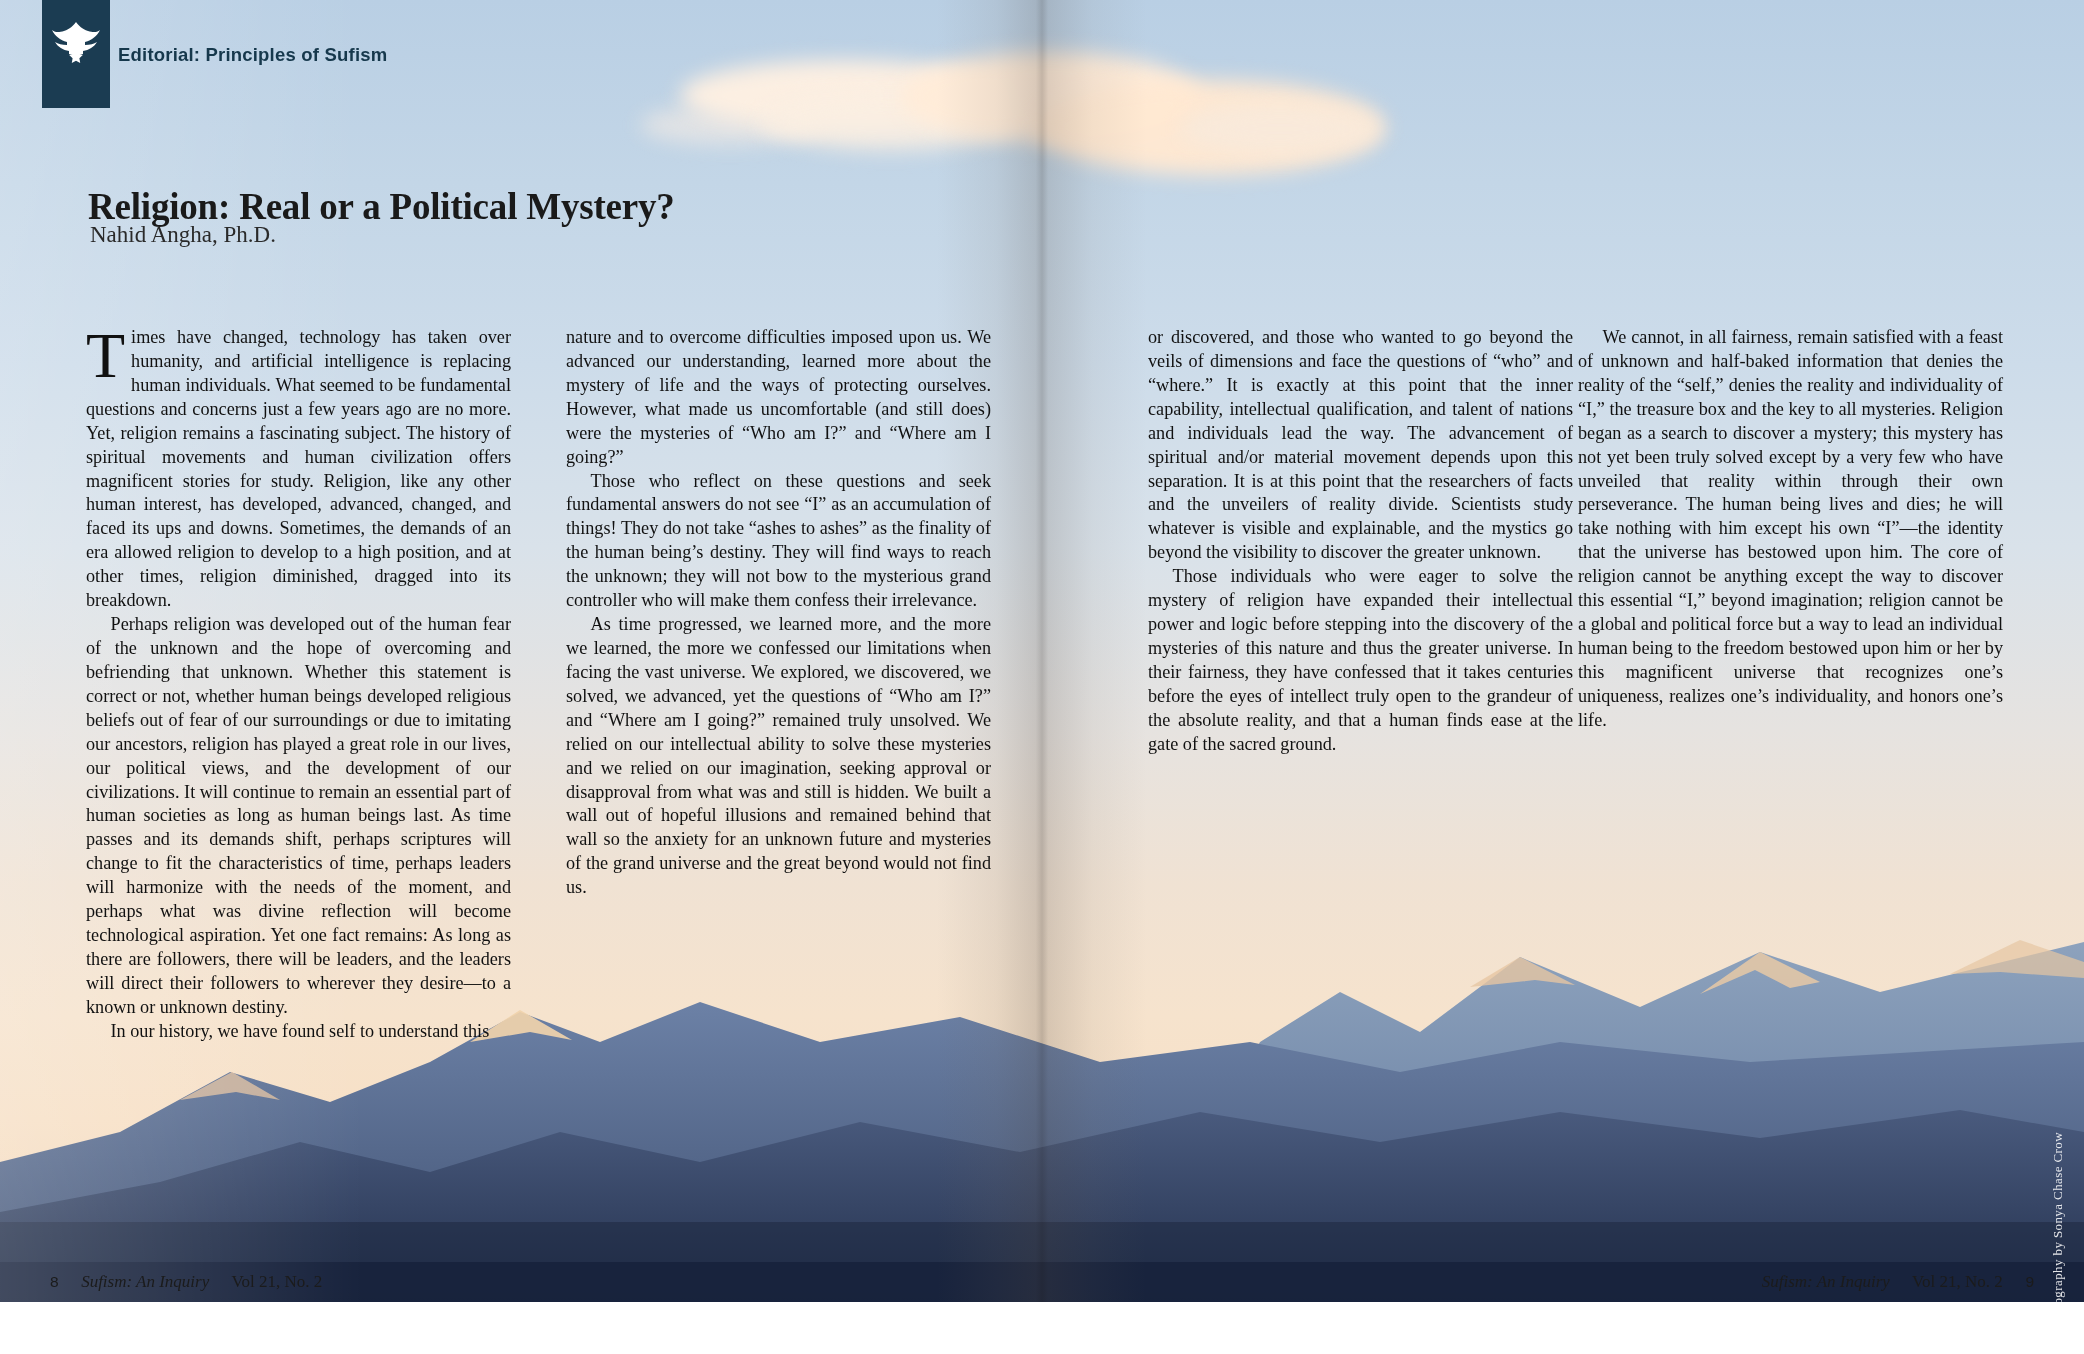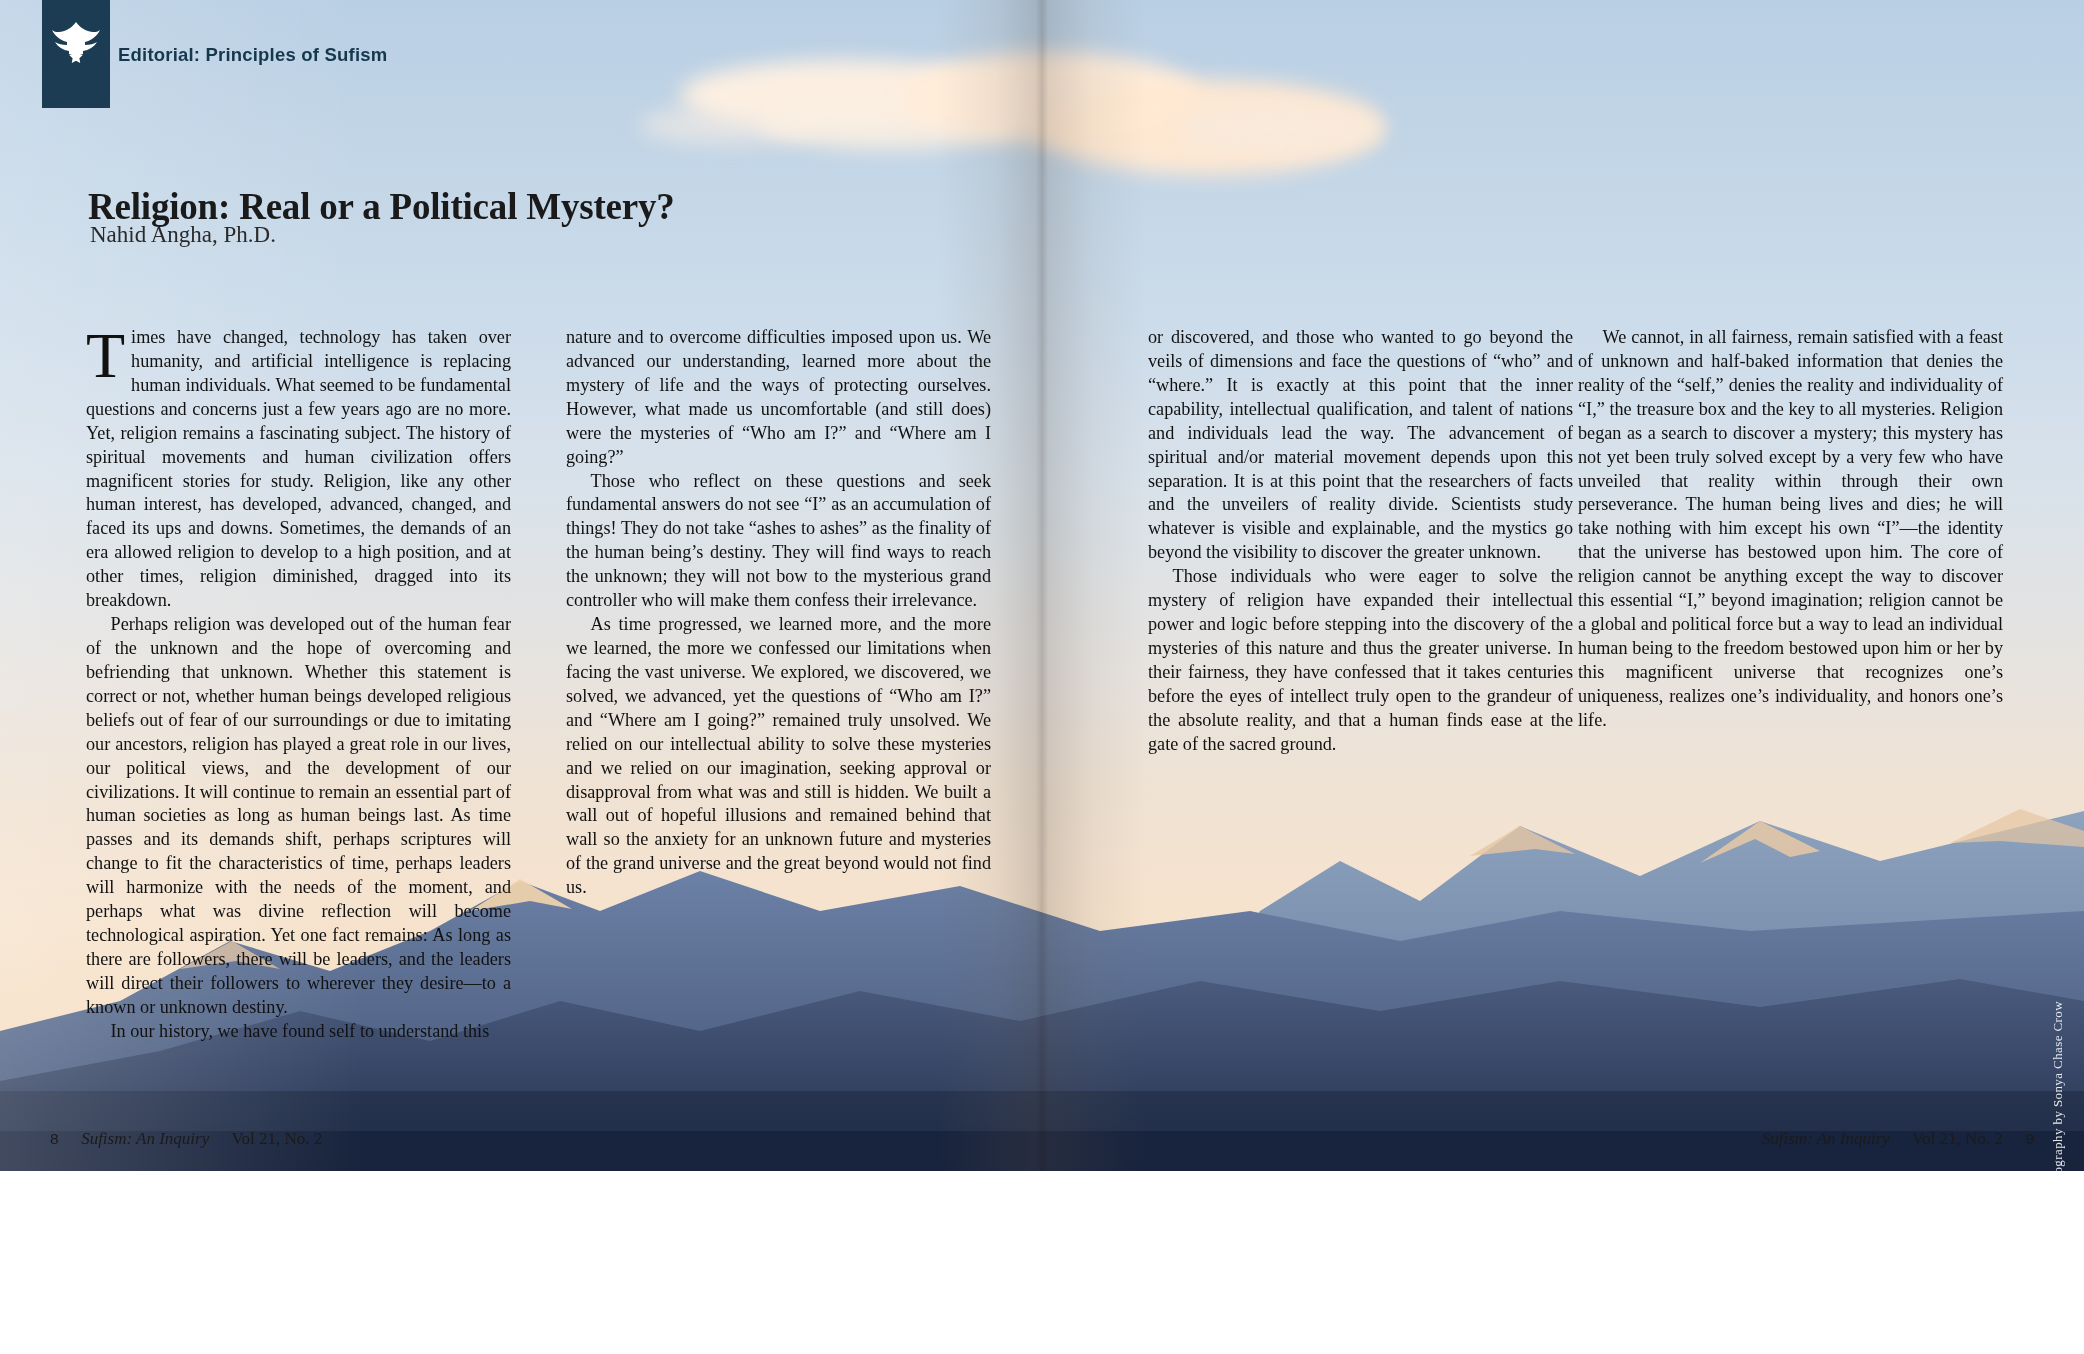--- a/index.html
+++ b/index.html
@@ -3,21 +3,21 @@
 <meta charset="utf-8">
 <style>
   html, body {
     margin: 0;
     padding: 0;
     background: #ffffff;
   }
   #page {
     position: relative;
     width: 2084px;
-    height: 1171px;
+    height: 1302px;
     overflow: hidden;
     font-family: "Liberation Serif", serif;
     background: #ec4899;
   }
 
   
   .sky {
     position: absolute;
     inset: 0;
     background:
@@ -167,21 +167,21 @@
     font-size: 64px;
     line-height: 0.82;
     padding: 4px 6px 0 0;
     font-weight: 400;
     color: #111;
   }
 
   
   .folio {
     position: absolute;
-    bottom: 22px;
+    bottom: 10px;
     font-size: 17px;
     color: #1b1b1b;
     z-index: 20;
     white-space: nowrap;
     text-align: center;
   }
   .folio .num { font-family: "Liberation Sans", sans-serif; font-size: 15.5px; }
   .folio .ital { font-style: italic; }
   .folio-left { left: 50px; }
   .folio-right { right: 50px; }

